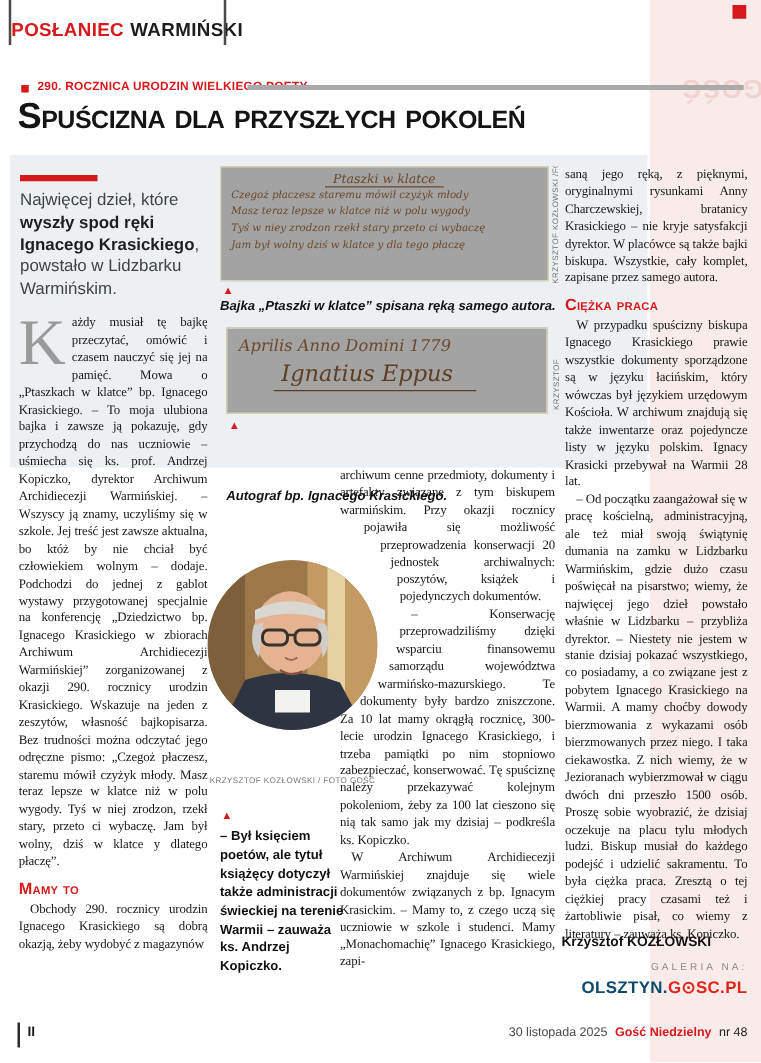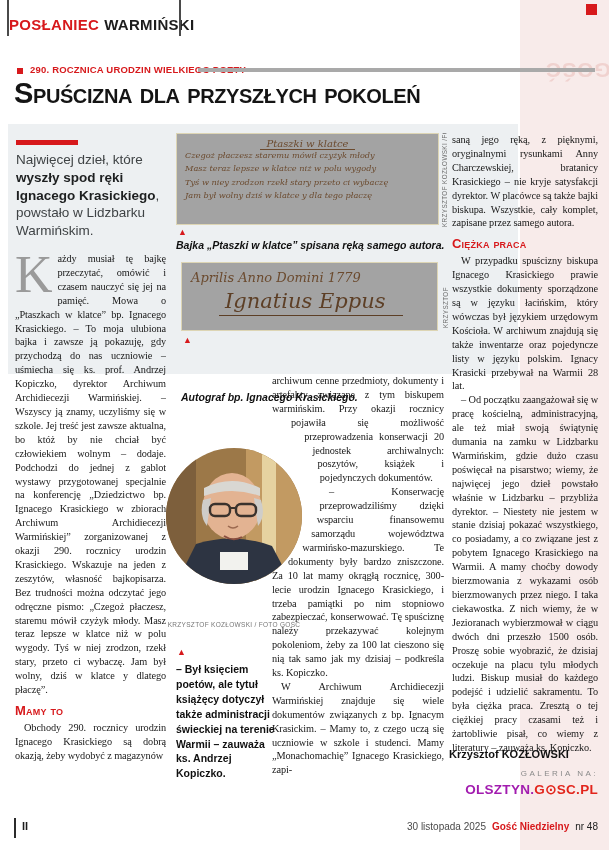--- a/index.html
+++ b/index.html
@@ -36,21 +36,21 @@
 
   
   .paper{background:#a3a3a3;box-shadow:0 0 0 1px #ddd5b4 inset;overflow:hidden;
          font-family:"DejaVu Serif",serif;font-style:italic;color:#6b4a2e;}
   .fig-manuscript{left:176px;top:133px;width:263px;height:92px;padding:5px 9px;box-sizing:border-box;}
   .ms-title{display:block;text-align:center;font-size:10px;}
   .ms-title span{border-bottom:1px solid #6b4a2e;padding:0 6px;}
   .ms-line{display:block;font-size:8.2px;line-height:1.62;white-space:nowrap;}
   .fig-autograph{left:181px;top:262px;width:257px;height:69px;padding:8px 10px;box-sizing:border-box;}
   .ag-line1{display:block;font-size:13px;white-space:nowrap;}
-  .ag-line2{display:inline-block;font-size:21px;margin:4px 0 0 28px;border-bottom:1.5px solid #5d3f26;
+  .ag-line2{display:inline-block;font-size:18px;margin:4px 0 0 28px;border-bottom:1.5px solid #5d3f26;
             padding:0 18px 2px 6px;color:#5d3f26;}
   .vcredit{writing-mode:vertical-rl;transform:rotate(180deg);font-size:6.3px;color:#6d6d6d;
            letter-spacing:.4px;overflow:hidden;white-space:nowrap;}
   .vc1{left:441px;top:133px;height:94px;}
   .vc2{left:442px;top:262px;height:66px;}
   .marker{color:#d7191c;font-size:9px;line-height:1;}
   .mk1{left:178px;top:228px;}
   .mk2{left:183px;top:336px;}
   .mk3{left:177px;top:648px;}
   .caption{font-size:10.5px;font-weight:bold;font-style:italic;color:#111;}
@@ -78,21 +78,21 @@
            letter-spacing:.3px;line-height:1.5;}
   .quote{left:176px;top:662px;width:103px;font-size:10.5px;font-weight:bold;
          line-height:1.42;color:#101010;text-align:left;}
 
   
   .byline{left:420px;top:748px;width:178px;text-align:center;font-weight:bold;font-size:11px;color:#111;}
   .gallery-label{left:420px;top:769px;width:178px;text-align:right;font-size:8px;color:#8a8a8a;
                  letter-spacing:2.5px;}
   .gallery-site{left:400px;top:781px;width:198px;text-align:right;font-size:13.5px;font-weight:bold;
                 letter-spacing:.3px;}
-  .site-black{color:#a21caf;}
+  .site-black{color:#0c4a6e;}
   .site-red{color:#e2251c;}
 
   
   .pn-bar{left:14px;top:818px;width:2px;height:20px;background:#2b2b2b;}
   .page-num{left:22px;top:820px;font-weight:bold;font-size:11px;color:#1c1c1c;}
   .footer-right{left:250px;top:821px;width:348px;text-align:right;font-size:10px;color:#4a4a4a;}
   .footer-right .fbrand{color:#d7191c;font-weight:bold;margin:0 6px;}
   .footer-right .fissue{color:#222;}
 </style>
 </head>

